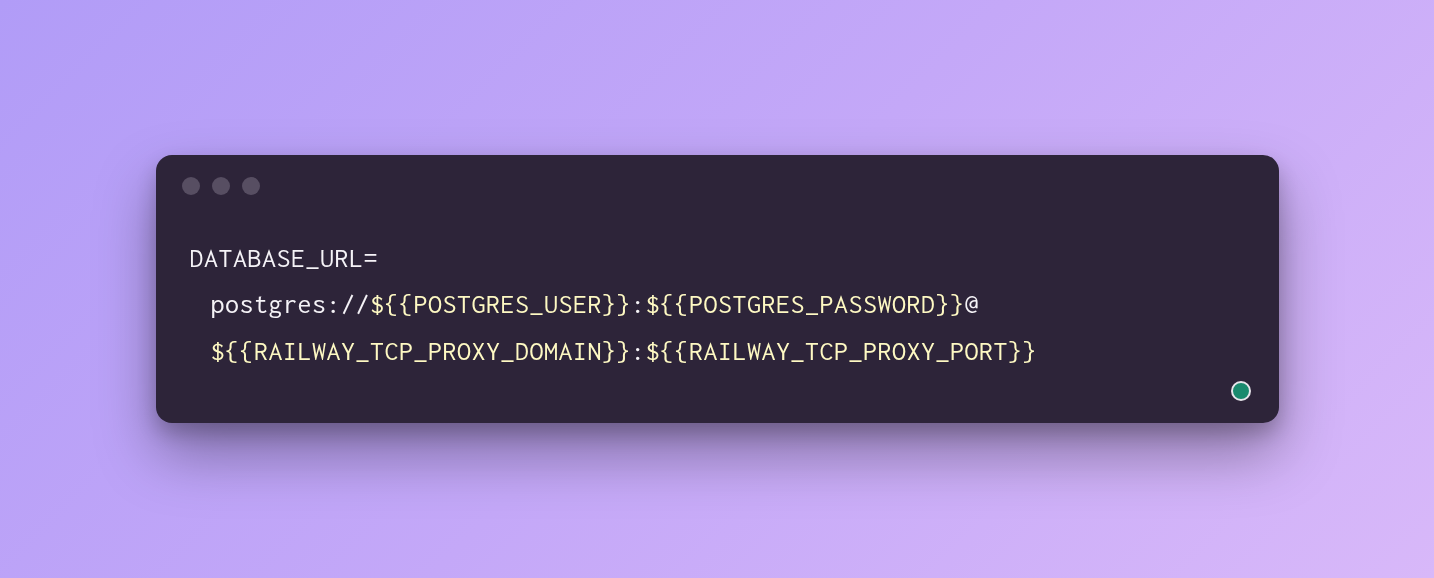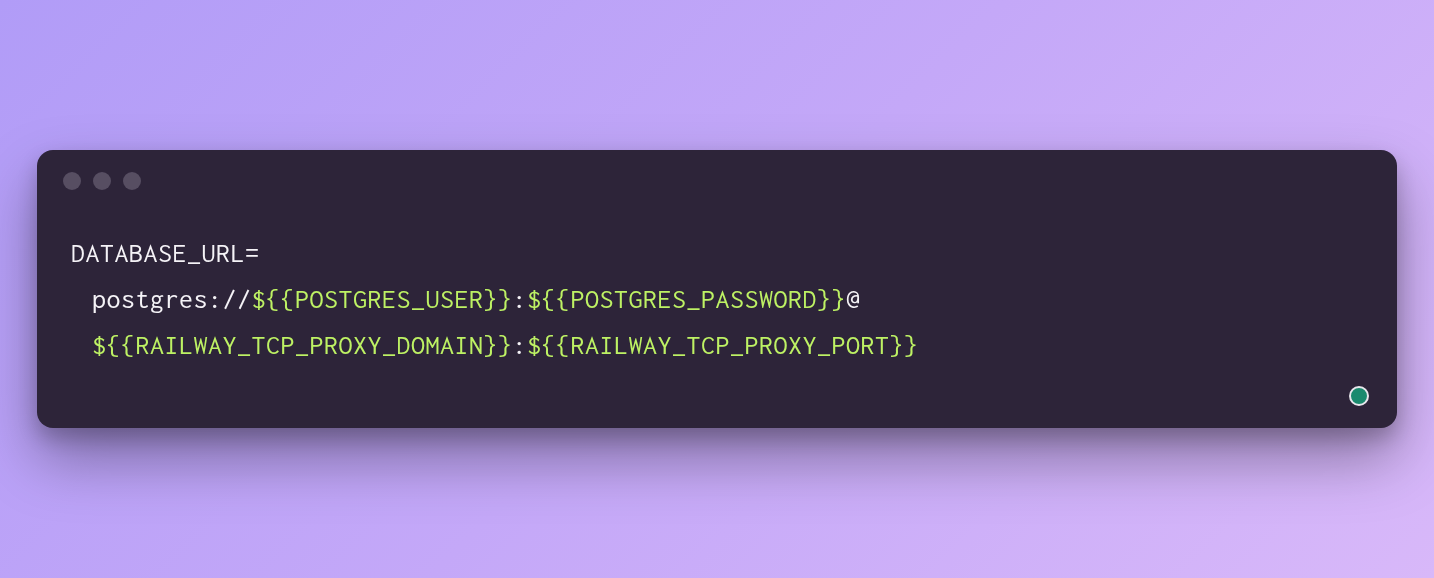--- a/index.html
+++ b/index.html
@@ -12,26 +12,26 @@
       width: 1434px;
       height: 578px;
       background: linear-gradient(135deg, #b19cf7 0%, #c4a8f8 50%, #d8b8f9 100%);
       display: flex;
       align-items: center;
       justify-content: center;
       font-family: 'SF Mono', 'Monaco', 'Inconsolata', 'Fira Code', 'Droid Sans Mono', 'Source Code Pro', monospace;
     }
     
     .terminal-window {
-      width: 1360px;
+      width: 1123px;
       background: #2d2439;
       border-radius: 16px;
       box-shadow: 0 30px 60px rgba(0, 0, 0, 0.35), 0 10px 20px rgba(0, 0, 0, 0.2);
       position: relative;
-      padding-bottom: 50px;
+      padding-bottom: 39px;
     }
     
     .titlebar {
       display: flex;
       gap: 12px;
       padding: 22px 26px 10px 26px;
     }
     
     .traffic-light {
       width: 18px;
@@ -55,21 +55,21 @@
     .indent {
       display: inline-block;
       width: 1.5ch;
     }
     
     .txt-white {
       color: #f5f3f7;
     }
     
     .txt-green {
-      color: #bef264;
+      color: #fef9c3;
     }
     
     .status-dot {
       position: absolute;
       bottom: 22px;
       right: 28px;
       width: 20px;
       height: 20px;
       border-radius: 50%;
       background: #1a8a6e;

